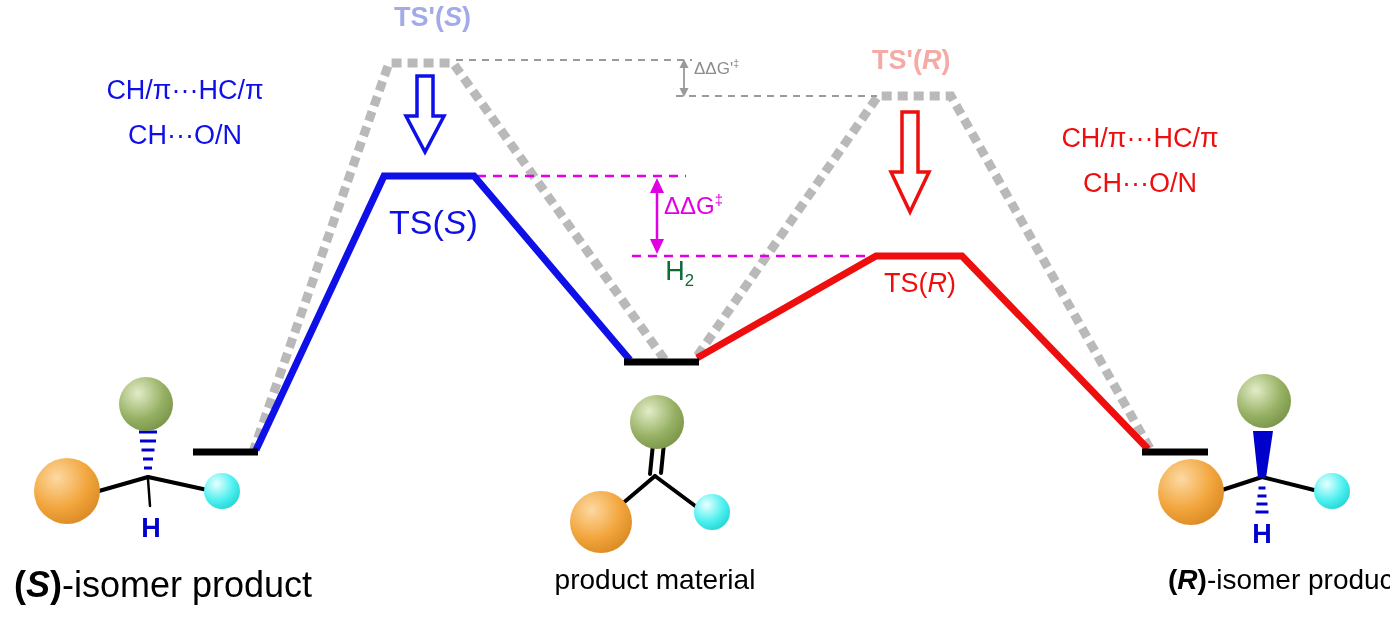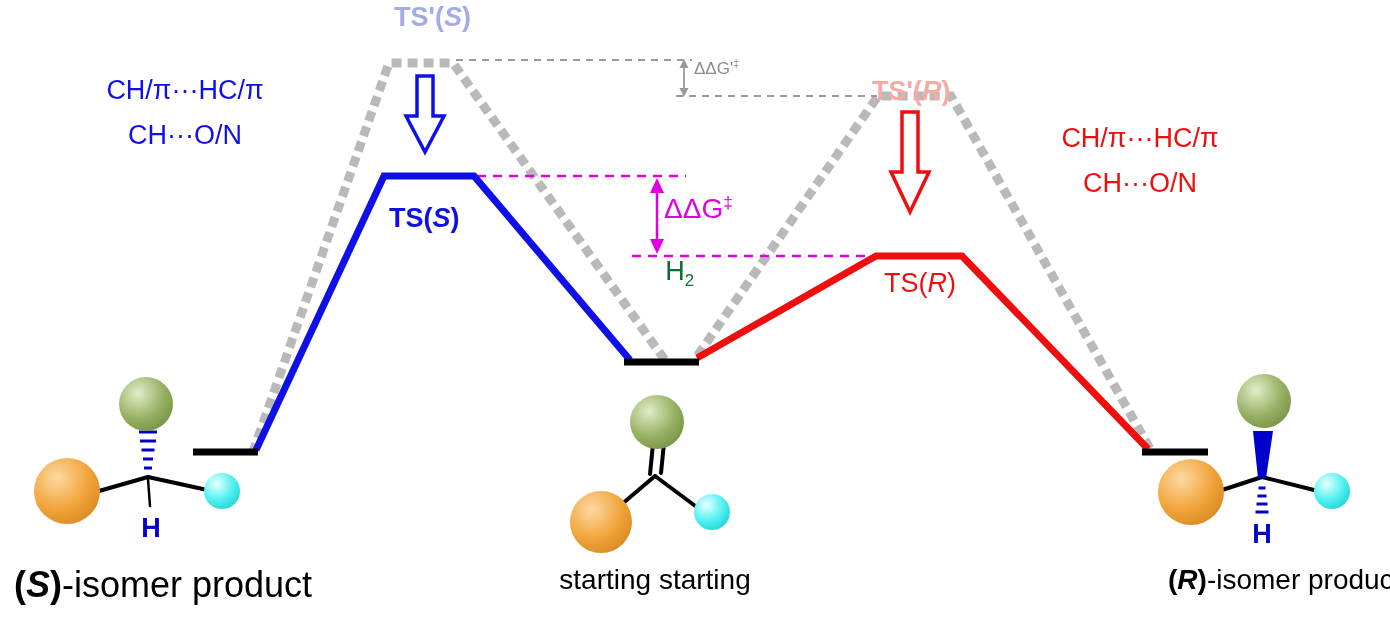--- a/index.html
+++ b/index.html
@@ -9,27 +9,27 @@
   }
   .stage svg{position:absolute;left:0;top:0;}
   .lbl{position:absolute;white-space:nowrap;}
   .bold{font-weight:700;}
   .it{font-style:italic;}
   sup{font-size:62%;}
   sub{font-size:62%;}
 
   
   #ts-prime-s{left:394px;top:2px;font-size:27px;font-weight:700;color:var(--ts-prime-s);}
-  #ts-s{left:389px;top:203px;font-size:27px;font-weight:700;color:var(--s-path);}
-  #ts-prime-r{left:872px;top:45px;font-size:27px;font-weight:700;color:var(--ts-prime-r);margin-top:31px;}
+  #ts-s{left:389px;top:203px;font-size:34px;font-weight:400;color:var(--s-path);}
+  #ts-prime-r{left:872px;top:45px;font-size:27px;font-weight:700;color:var(--ts-prime-r);}
   #ts-r{left:884px;top:268px;font-size:27px;font-weight:400;color:var(--r-path);}
   #left-int{left:80px;top:68px;width:210px;text-align:center;font-size:27px;line-height:1.65;color:var(--s-path);}
   #right-int{left:1035px;top:116px;width:210px;text-align:center;font-size:27px;line-height:1.65;color:var(--r-path);}
   #ddg-prime{left:694px;top:57px;font-size:17px;color:var(--ddg-prime);}
-  #ddg{left:664px;top:192px;font-size:28px;color:var(--ddg);}
+  #ddg{left:664px;top:192px;font-size:24px;color:var(--ddg);}
   #reagents{left:597px;top:251px;width:97px;text-align:right;font-size:27px;line-height:1.5;color:var(--reagents);}
   #s-prod{left:14px;top:564px;font-size:36px;color:var(--text-black);}
   #sm{left:540px;top:564px;width:230px;text-align:center;font-size:28px;color:var(--text-black);}
   #r-prod{left:1168px;top:564px;font-size:28px;color:var(--text-black);}
 
   
   .lvl{stroke:var(--level-black);stroke-width:7;}
   .s-curve{stroke:var(--s-path);stroke-width:7;fill:none;stroke-linejoin:miter;}
   .r-curve{stroke:var(--r-path);stroke-width:7;fill:none;stroke-linejoin:miter;}
   .ghost{stroke:var(--unfavored-path);stroke-width:9;fill:none;stroke-dasharray:1 15;stroke-linecap:square;}
@@ -168,17 +168,17 @@
   <div class="lbl" id="ddg-prime"><span>ΔΔG'</span><sup>‡</sup></div>
 
   <div class="lbl" id="ddg"><span>ΔΔG</span><sup>‡</sup></div>
 
   <div class="lbl" id="reagents">
     <div><span>H</span><sub>2</sub></div>
   </div>
 
   <div class="lbl" id="s-prod"><span class="bold">(</span><span class="bold it">S</span><span class="bold">)</span><span>-isomer product</span></div>
 
-  <div class="lbl" id="sm">starting starting</div>
+  <div class="lbl" id="sm">product material</div>
 
   <div class="lbl" id="r-prod"><span class="bold">(</span><span class="bold it">R</span><span class="bold">)</span><span>-isomer product</span></div>
 
 </div>
 
 </body></html>

